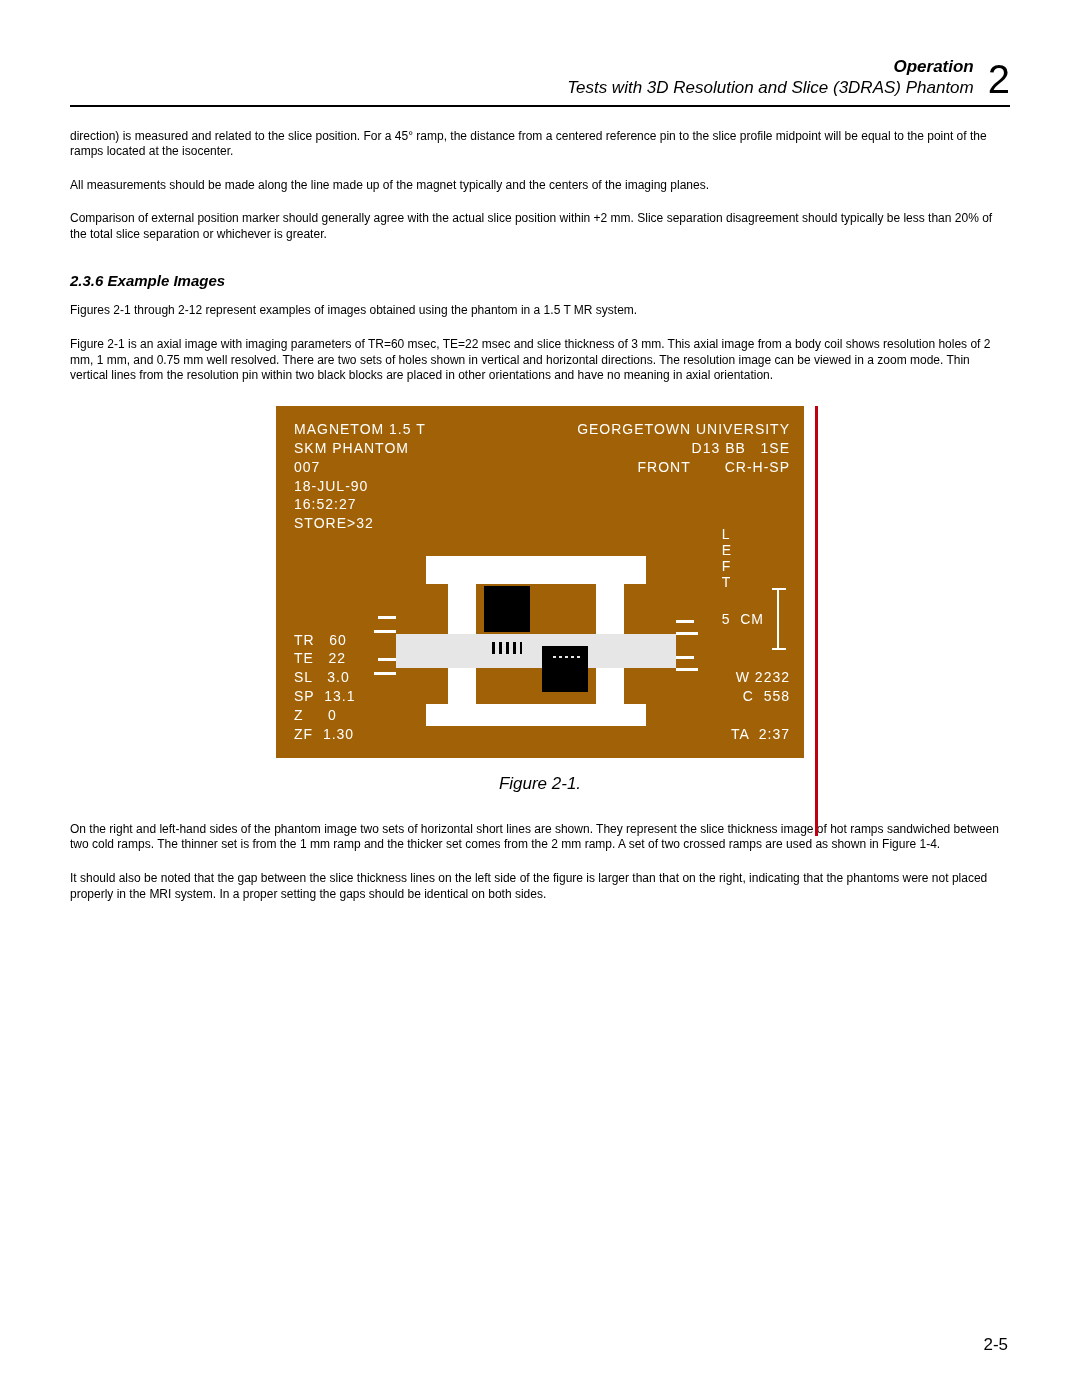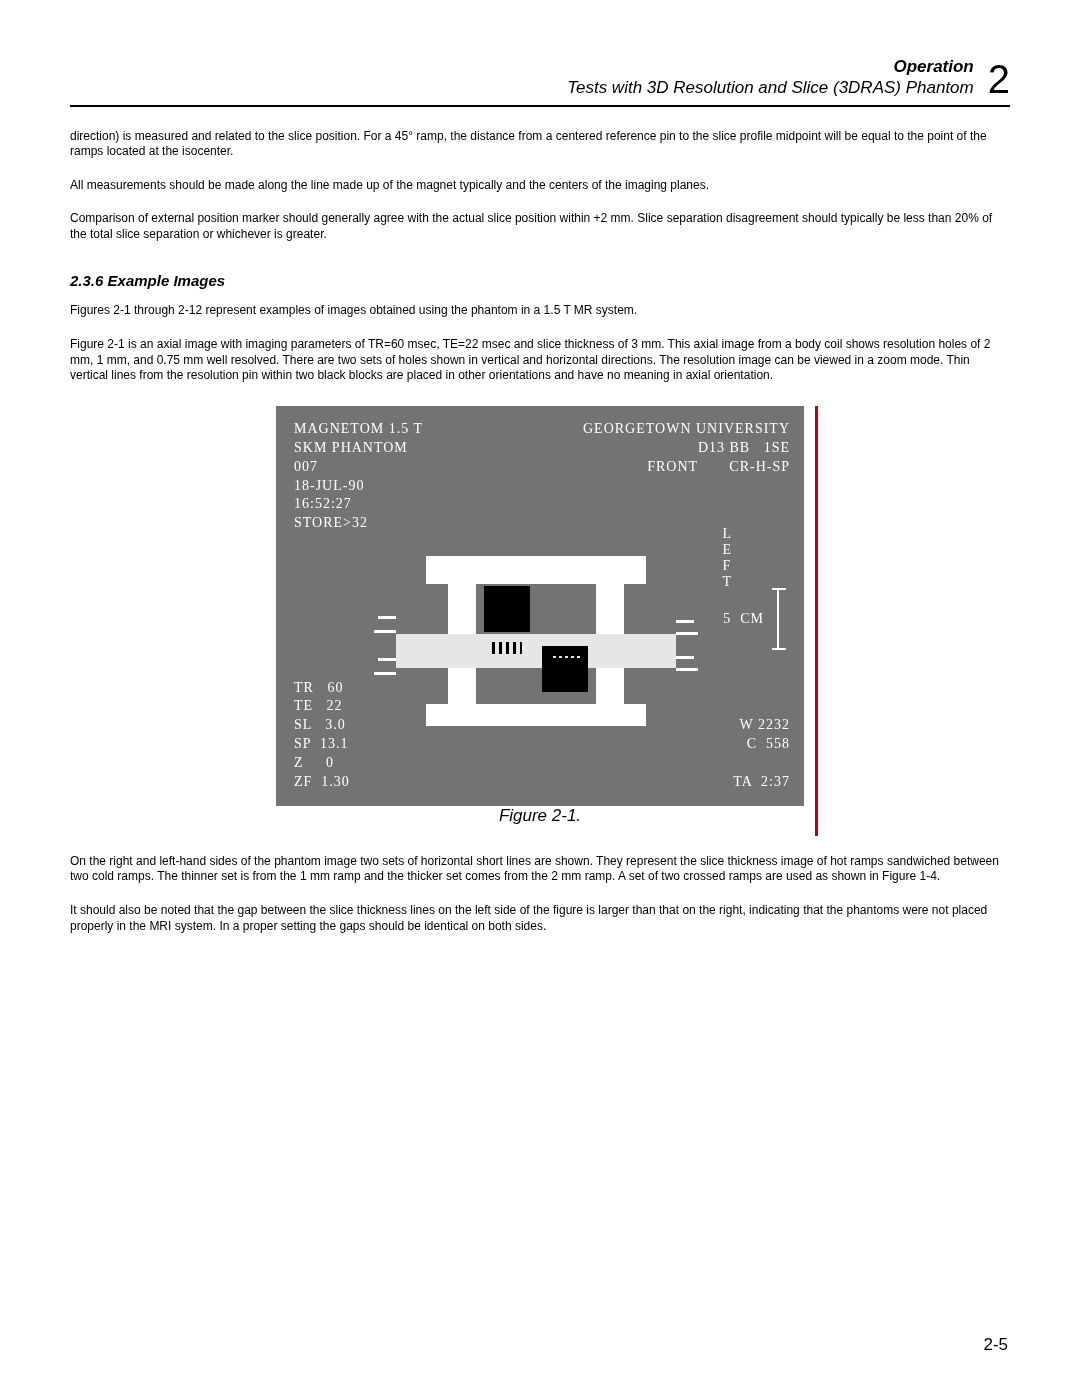--- a/index.html
+++ b/index.html
@@ -52,23 +52,23 @@
   }
   .figure-wrap {
     display: flex;
     flex-direction: column;
     align-items: center;
     margin: 22px 0 28px 0;
   }
   .mri {
     position: relative;
     width: 528px;
-    height: 400px;
-    background: #737373;
-    font-family: Liberation Serif, serif;
+    height: 352px;
+    background: #a16207;
+    font-family: Liberation Sans, sans-serif;
     color: #fff;
     letter-spacing: 1px;
   }
   .mri .tl { position: absolute; top: 14px; left: 18px; font-size: 14px; line-height: 1.35; white-space: pre; }
   .mri .tr { position: absolute; top: 14px; right: 14px; font-size: 14px; line-height: 1.35; text-align: right; white-space: pre; }
   .mri .left-vert { position: absolute; top: 120px; right: 72px; font-size: 14px; line-height: 1.15; white-space: pre; }
   .mri .scale { position: absolute; top: 205px; right: 40px; font-size: 14px; white-space: pre; }
   .mri .scale-bar { position: absolute; top: 182px; right: 25px; width: 2px; height: 62px; background: #fff; }
   .mri .scale-t1 { position: absolute; top: 182px; right: 18px; width: 14px; height: 2px; background:#fff;}
   .mri .scale-t2 { position: absolute; top: 242px; right: 18px; width: 14px; height: 2px; background:#fff;}
@@ -88,20 +88,21 @@
   .phantom .blk-r { position:absolute; top:90px; right:88px; width:46px; height:46px; background:#000; }
   .phantom .dots1 { position:absolute; top:86px; left:96px; width:30px; height:12px;
     background: repeating-linear-gradient(90deg,#000 0 3px,#e6e6e6 3px 7px); }
   .phantom .dots2 { position:absolute; top:100px; right:96px; width:30px; height:2px;
     background: repeating-linear-gradient(90deg,#000 0 3px,#e6e6e6 3px 6px); }
   .phantom .tick { background:#fff; width:18px; height:3px; position:absolute; }
   .red-line { position:absolute; top:0; right:-14px; width:3px; height:430px; background:#c00010; }
   .fig-caption {
     font-style: italic;
     font-size: 17px;
+    margin-top: 16px;
   }
   .page-num {
     position: absolute;
     bottom: 42px;
     right: 72px;
     font-size: 17px;
   }
 </style>
 </head>
 <body>

